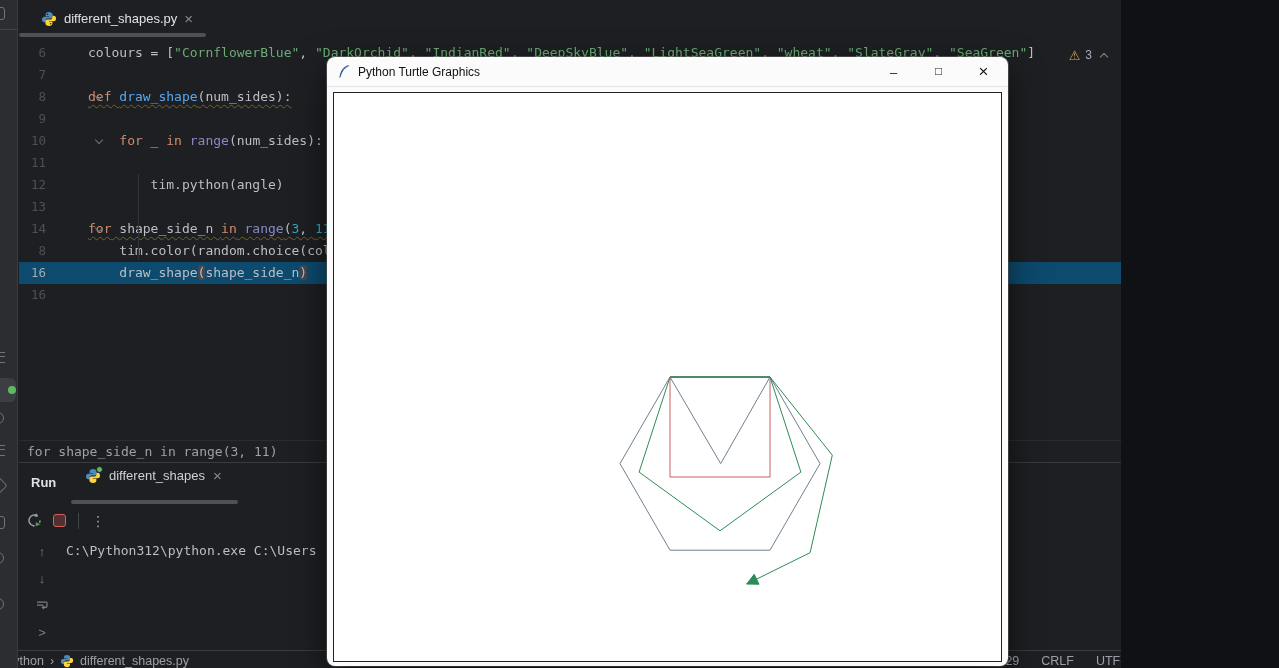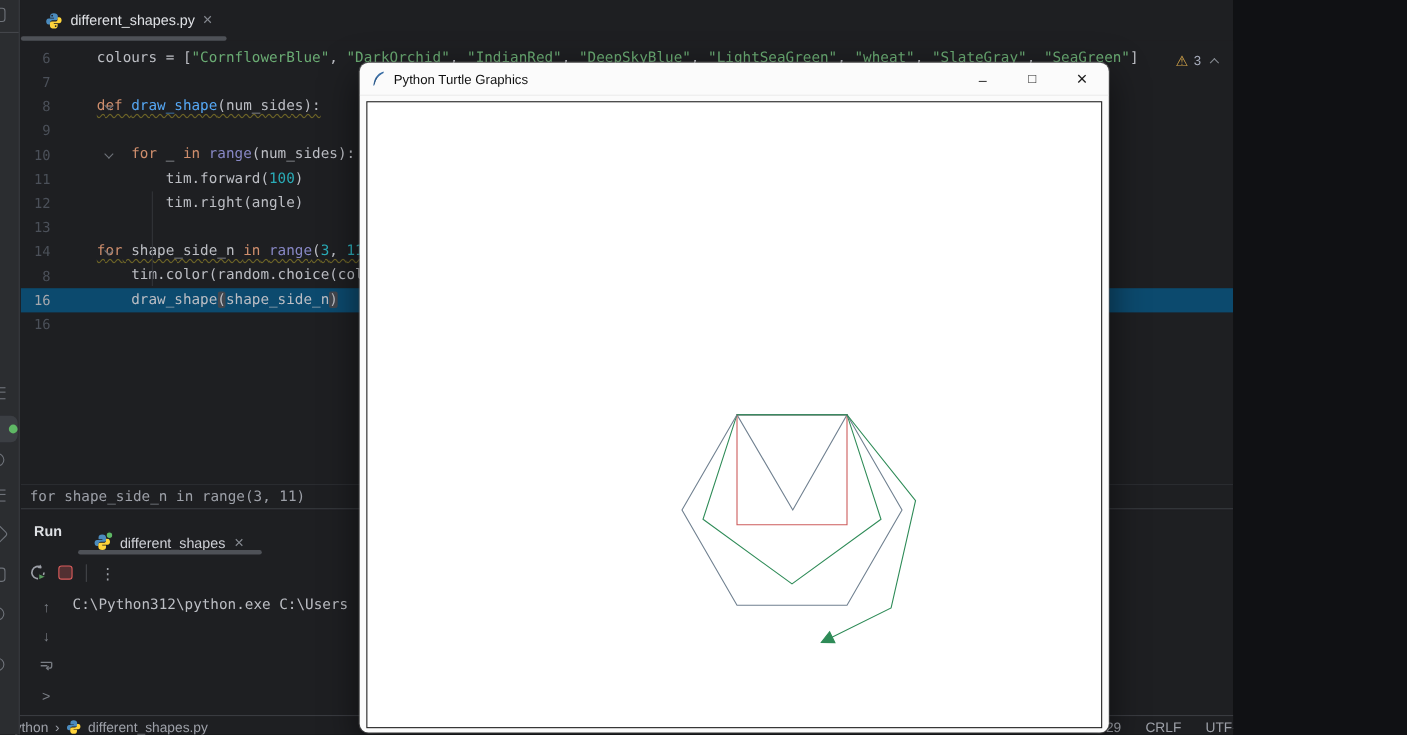--- a/index.html
+++ b/index.html
@@ -45,21 +45,21 @@
   .warn-ic { color:#D5A54A; font-size:13px; }
   .chev-up { width:6px; height:6px; border-right:1.4px solid #868A91; border-bottom:1.4px solid #868A91; transform:rotate(-135deg); margin-left:4px; margin-top:3px;}
   
   #context-line { position:absolute; left:19px; top:440px; right:0; height:23px; background:#1E1F22;
     border-top:1px solid #2A2C30; border-bottom:1px solid #393B40; color:#9DA0A8;
     font-family:"DejaVu Sans Mono","Liberation Mono",monospace; font-size:13px; line-height:21px; padding-left:8px;}
   
   #run-panel { position:absolute; left:19px; top:464px; right:0; bottom:18px; background:#1E1F22;}
   #run-header { position:absolute; left:0; top:0; right:0; height:41px; }
   #run-title { position:absolute; left:12px; top:11px; font-size:13px; font-weight:bold; color:#DFE1E5;}
-  #run-tab { position:absolute; left:58px; top:4px; height:33px; display:flex; align-items:flex-end; gap:8px; padding:0 8px; color:#CED0D6; font-size:13px;}
+  #run-tab { position:absolute; left:58px; top:4px; height:33px; display:flex; align-items:flex-start; gap:8px; padding:0 8px; color:#CED0D6; font-size:13px;}
   #run-tab-thumb { position:absolute; left:52px; top:36px; width:167px; height:4px; background:#4E5157; border-radius:2px;}
   .pyicon-wrap { position:relative; width:16px; height:16px; flex:none;}
   .run-dot { position:absolute; right:-2px; top:-2px; width:7px; height:7px; border-radius:50%; background:#5FB865; border:1.5px solid #1E1F22;}
   #run-toolbar { position:absolute; left:0; top:41px; right:0; height:31px; display:flex; align-items:center; gap:10px; padding-left:7px;}
   #stop-btn { width:13px; height:13px; border:1.5px solid #DB5C5C; border-radius:3px; background:rgba(219,92,92,.28); }
   .tb-divider { width:1px; height:16px; background:#43454A; margin:0 2px;}
   .more-dots { color:#9DA0A8; font-size:14px; letter-spacing:0; }
   #console-gutter { position:absolute; left:0; top:72px; width:46px; bottom:0; display:flex; flex-direction:column; align-items:center; gap:9px; padding-top:6px; color:#7A7E85;}
   .cg-ic { width:18px; height:18px; display:flex; align-items:center; justify-content:center; font-size:13px;}
   #console-text { position:absolute; left:47px; top:79px; color:#BCBEC4;
@@ -113,22 +113,22 @@
     <div id="tab-thumb"></div>
   </div>
 
   <div id="code-area">
     <div id="code-lines">
         <div class="crow"><span class="gnum">6</span><span class="gfold"></span><span class="ctext"><span class="tk-tx">colours = [</span><span class="tk-str">"CornflowerBlue"</span><span class="tk-tx">, </span><span class="tk-str">"DarkOrchid"</span><span class="tk-tx">, </span><span class="tk-str">"IndianRed"</span><span class="tk-tx">, </span><span class="tk-str">"DeepSkyBlue"</span><span class="tk-tx">, </span><span class="tk-str">"LightSeaGreen"</span><span class="tk-tx">, </span><span class="tk-str">"wheat"</span><span class="tk-tx">, </span><span class="tk-str">"SlateGray"</span><span class="tk-tx">, </span><span class="tk-str">"SeaGreen"</span><span class="tk-tx">]</span></span></div>
         <div class="crow"><span class="gnum">7</span><span class="gfold"></span><span class="ctext"></span></div>
         <div class="crow"><span class="gnum">8</span><span class="gfold"><i class="chev"></i></span><span class="ctext"><span class="tk-kw tk-warn">def </span><span class="tk-fn tk-warn">draw_shape</span><span class="tk-tx tk-warn">(num_sides):</span></span></div>
         <div class="crow"><span class="gnum">9</span><span class="gfold"></span></div>
         <div class="crow"><span class="gnum">10</span><span class="gfold"><i class="chev"></i></span><span class="ctext"><span class="tk-tx">    </span><span class="tk-kw">for</span><span class="tk-tx"> _ </span><span class="tk-kw">in</span><span class="tk-tx"> </span><span class="tk-bi">range</span><span class="tk-tx">(num_sides):</span></span></div>
-        <div class="crow"><span class="gnum">11</span><span class="gfold"></span><span class="ctext"><span class="tk-tx">        tim.forward(</span><span class="tk-num">100</span><span class="tk-tx">)</span></span></div>
-        <div class="crow"><span class="gnum">12</span><span class="gfold"></span><span class="ctext"><span class="tk-tx">        tim.right(angle)</span></span></div>
+        <div class="crow"><span class="gnum">11</span><span class="gfold"></span></div>
+        <div class="crow"><span class="gnum">12</span><span class="gfold"></span><span class="ctext"><span class="tk-tx">        tim.python(angle)</span></span></div>
         <div class="crow"><span class="gnum">13</span><span class="gfold"></span><span class="ctext"></span></div>
         <div class="crow"><span class="gnum">14</span><span class="gfold"><i class="chev"></i></span><span class="ctext"><span class="tk-kw tk-warn">for</span><span class="tk-tx tk-warn"> shape_side_n </span><span class="tk-kw tk-warn">in</span><span class="tk-tx tk-warn"> </span><span class="tk-bi tk-warn">range</span><span class="tk-tx tk-warn">(</span><span class="tk-num tk-warn">3</span><span class="tk-tx tk-warn">, </span><span class="tk-num tk-warn">11</span><span class="tk-tx">):</span></span></div>
         <div class="crow"><span class="gnum">8</span><span class="gfold"></span><span class="ctext"><span class="tk-tx">    tim.color(random.choice(colours))</span></span></div>
         <div class="crow caret"><span class="gnum">16</span><span class="gfold"></span><span class="ctext"><span class="tk-tx">    draw_shape</span><span class="tk-tx tk-ph">(</span><span class="tk-tx">shape_side_n</span><span class="tk-tx tk-ph">)</span></span></div>
         <div class="crow"><span class="gnum">16</span><span class="gfold"></span><span class="ctext"></span></div>
       </div>
     <div id="indent-guide"></div>
   </div>
 
   <div id="inspections">

